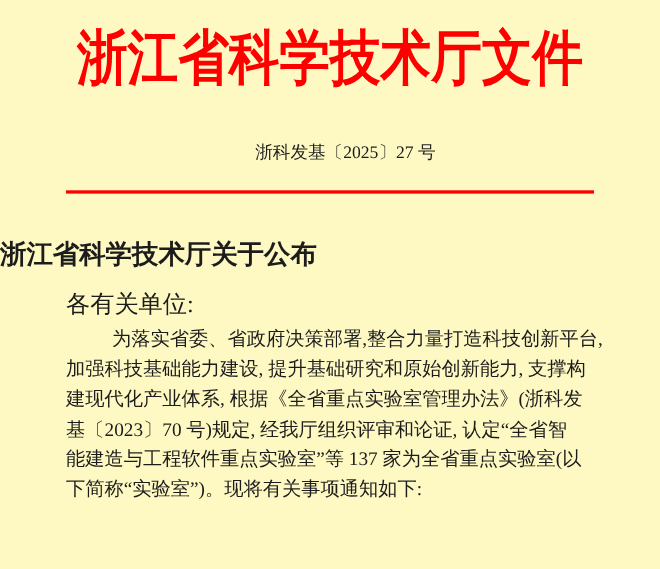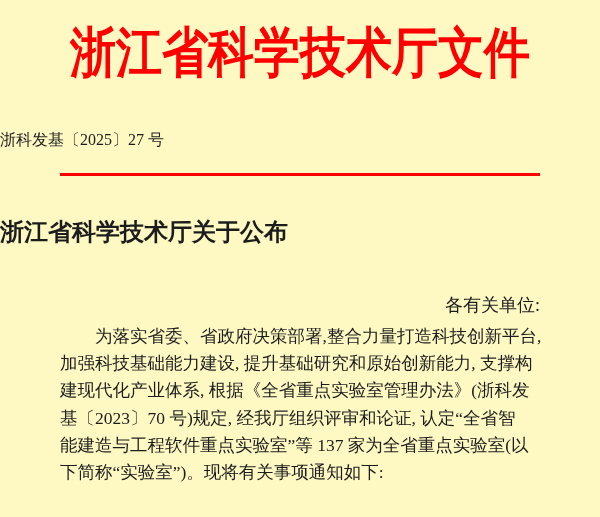--- a/index.html
+++ b/index.html
@@ -19,51 +19,52 @@
     font-weight: bold;
     font-size: 46px;
     line-height: 46px;
     letter-spacing: 0px;
     transform: scaleY(1.18);
     transform-origin: center top;
     white-space: nowrap;
   }
   .doc-number {
     margin-top: 60px;
+    text-align: center;
     font-size: 16px;
     line-height: 16px;
     white-space: nowrap;
+    padding-left: 28px;
   }
   .red-divider {
     height: 3px;
     background: #fe0000;
     margin: 25px 60px 0 60px;
     border: none;
   }
   .notice-title {
     margin-top: 40px;
     font-weight: bold;
     font-size: 24px;
     line-height: 33px;
   }
   .notice-title .line { white-space: nowrap; }
   .salutation {
-    margin: 44px 60px 0 60px;
-    font-size: 18px;
+    margin: 16px 60px 0 60px;
+    font-size: 22px;
     line-height: 24px;
     white-space: nowrap;
-    text-align: right;
   }
   .body-lines {
     margin: 6px 52px 0 60px;
     font-size: 17.5px;
     line-height: 27.2px;
   }
   .body-line { white-space: nowrap; letter-spacing: 0px; }
-  .body-line.indent { text-indent: 2em; }
+  .body-line.indent { text-indent: 2em; text-align: right; }
 </style>
 </head>
 <body>
 
 <div class="page">
 
   <div class="agency-title">浙江省科学技术厅文件</div>
 
   <div class="doc-number">浙科发基〔2025〕27 号</div>
 

